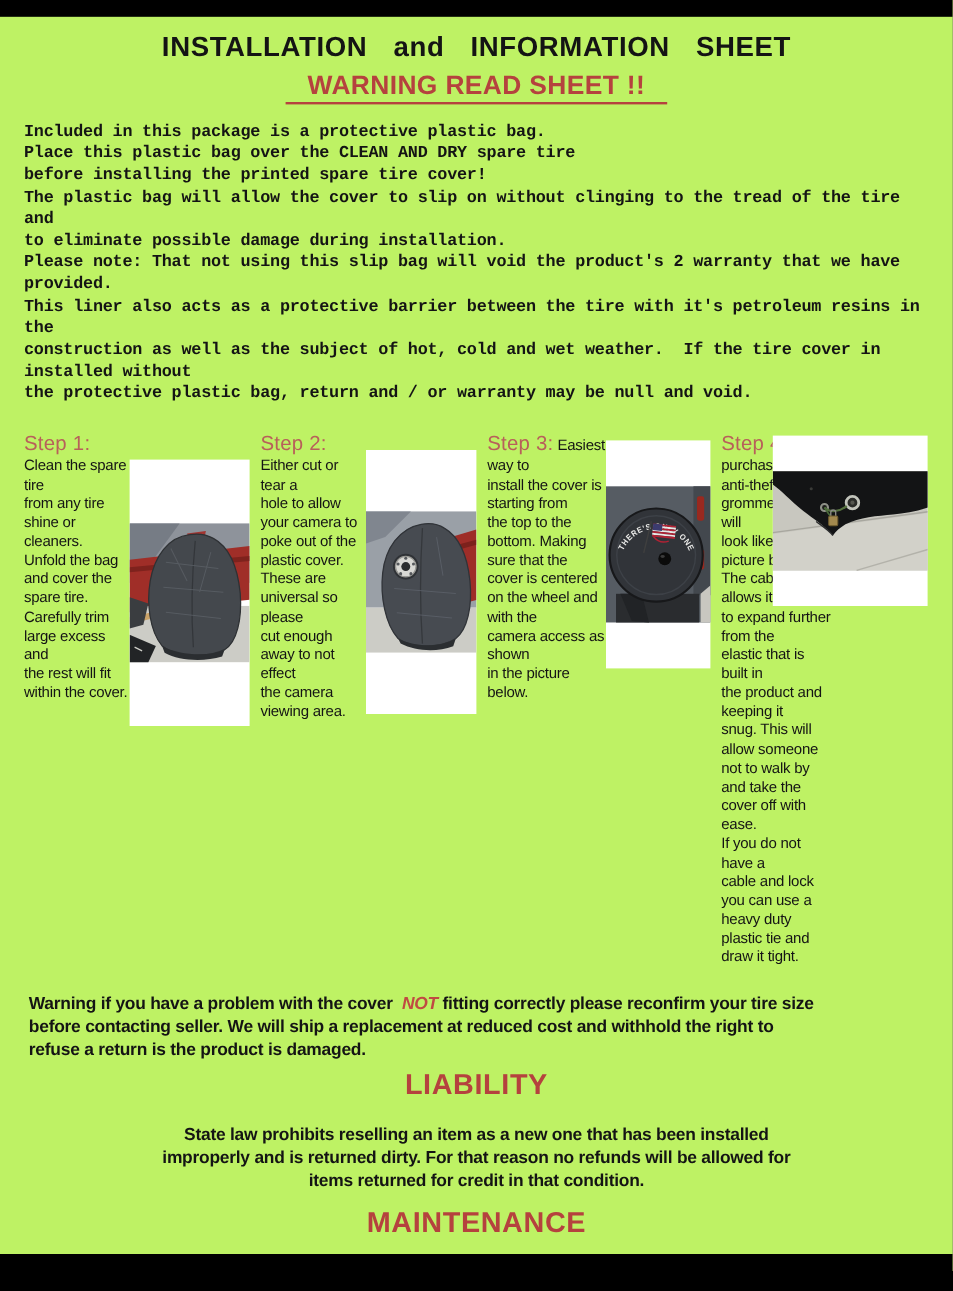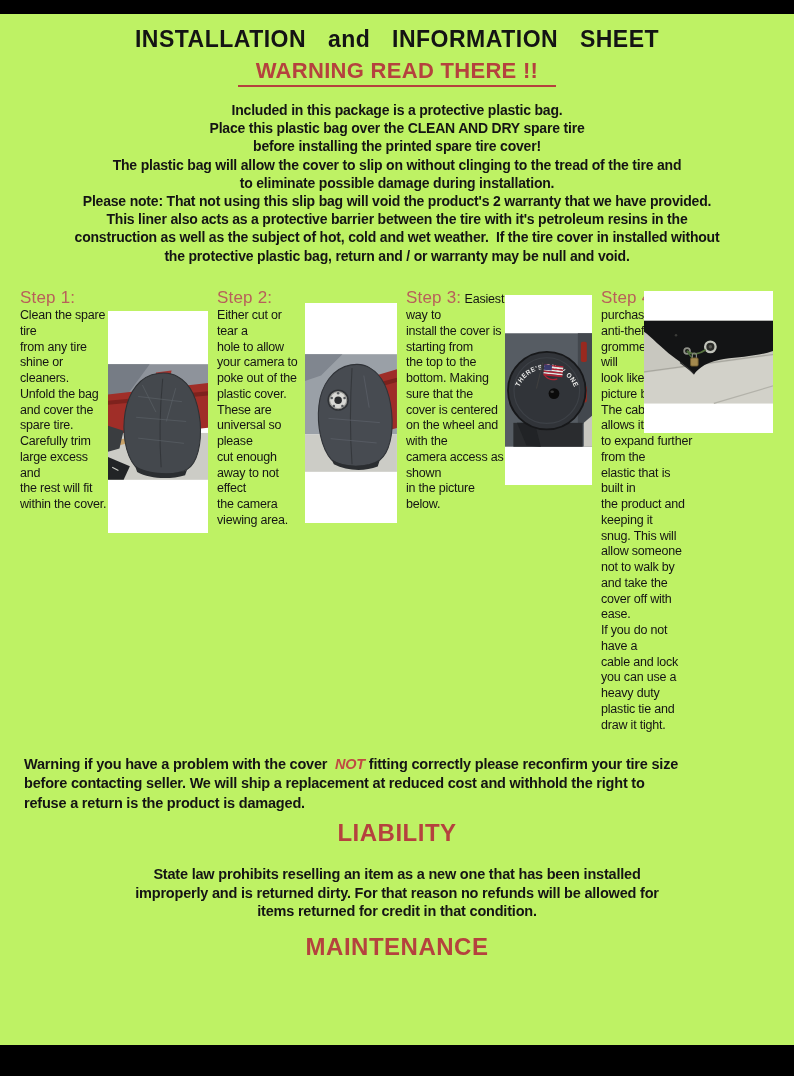--- a/index.html
+++ b/index.html
@@ -28,25 +28,26 @@
     display:inline-block;
     margin:0;padding:0 18px 1px;
     font-size:22px;font-weight:bold;
     color:#b5423e;
     border-bottom:2px solid #b5423e;
     letter-spacing:.3px;
     white-space:pre-wrap;
   }
   .intro{
     margin:14px 20px 0;
-    text-align:center;
+    text-align:left;
     font-size:14px;font-weight:bold;
     line-height:1.3;
     letter-spacing:-0.2px;
     white-space:pre-wrap;
+    font-family:Liberation Mono, monospace;
   }
 
   .steps{
     display:flex;
     gap:9px;
     padding:0 20px;
     margin-top:22px;
     align-items:flex-start;
   }
   .step-col{display:flex;flex-direction:row;}
@@ -96,21 +97,21 @@
 </style>
 </head>
 <body>
 
 <div class="sheet">
   <div class="band top"></div>
 
   <h1 class="title">INSTALLATION  and  INFORMATION  SHEET</h1>
 
   <div class="warn-wrap">
-    <h2 class="warn-heading">WARNING READ THERE !!</h2>
+    <h2 class="warn-heading">WARNING READ SHEET !!</h2>
   </div>
 
   <p class="intro">Included in this package is a protective plastic bag.
 Place this plastic bag over the CLEAN AND DRY spare tire
 before installing the printed spare tire cover!
 The plastic bag will allow the cover to slip on without clinging to the tread of the tire and
 to eliminate possible damage during installation.
 Please note: That not using this slip bag will void the product's 2 warranty that we have provided.
 This liner also acts as a protective barrier between the tire with it's petroleum resins in the
 construction as well as the subject of hot, cold and wet weather.  If the tire cover in installed without

